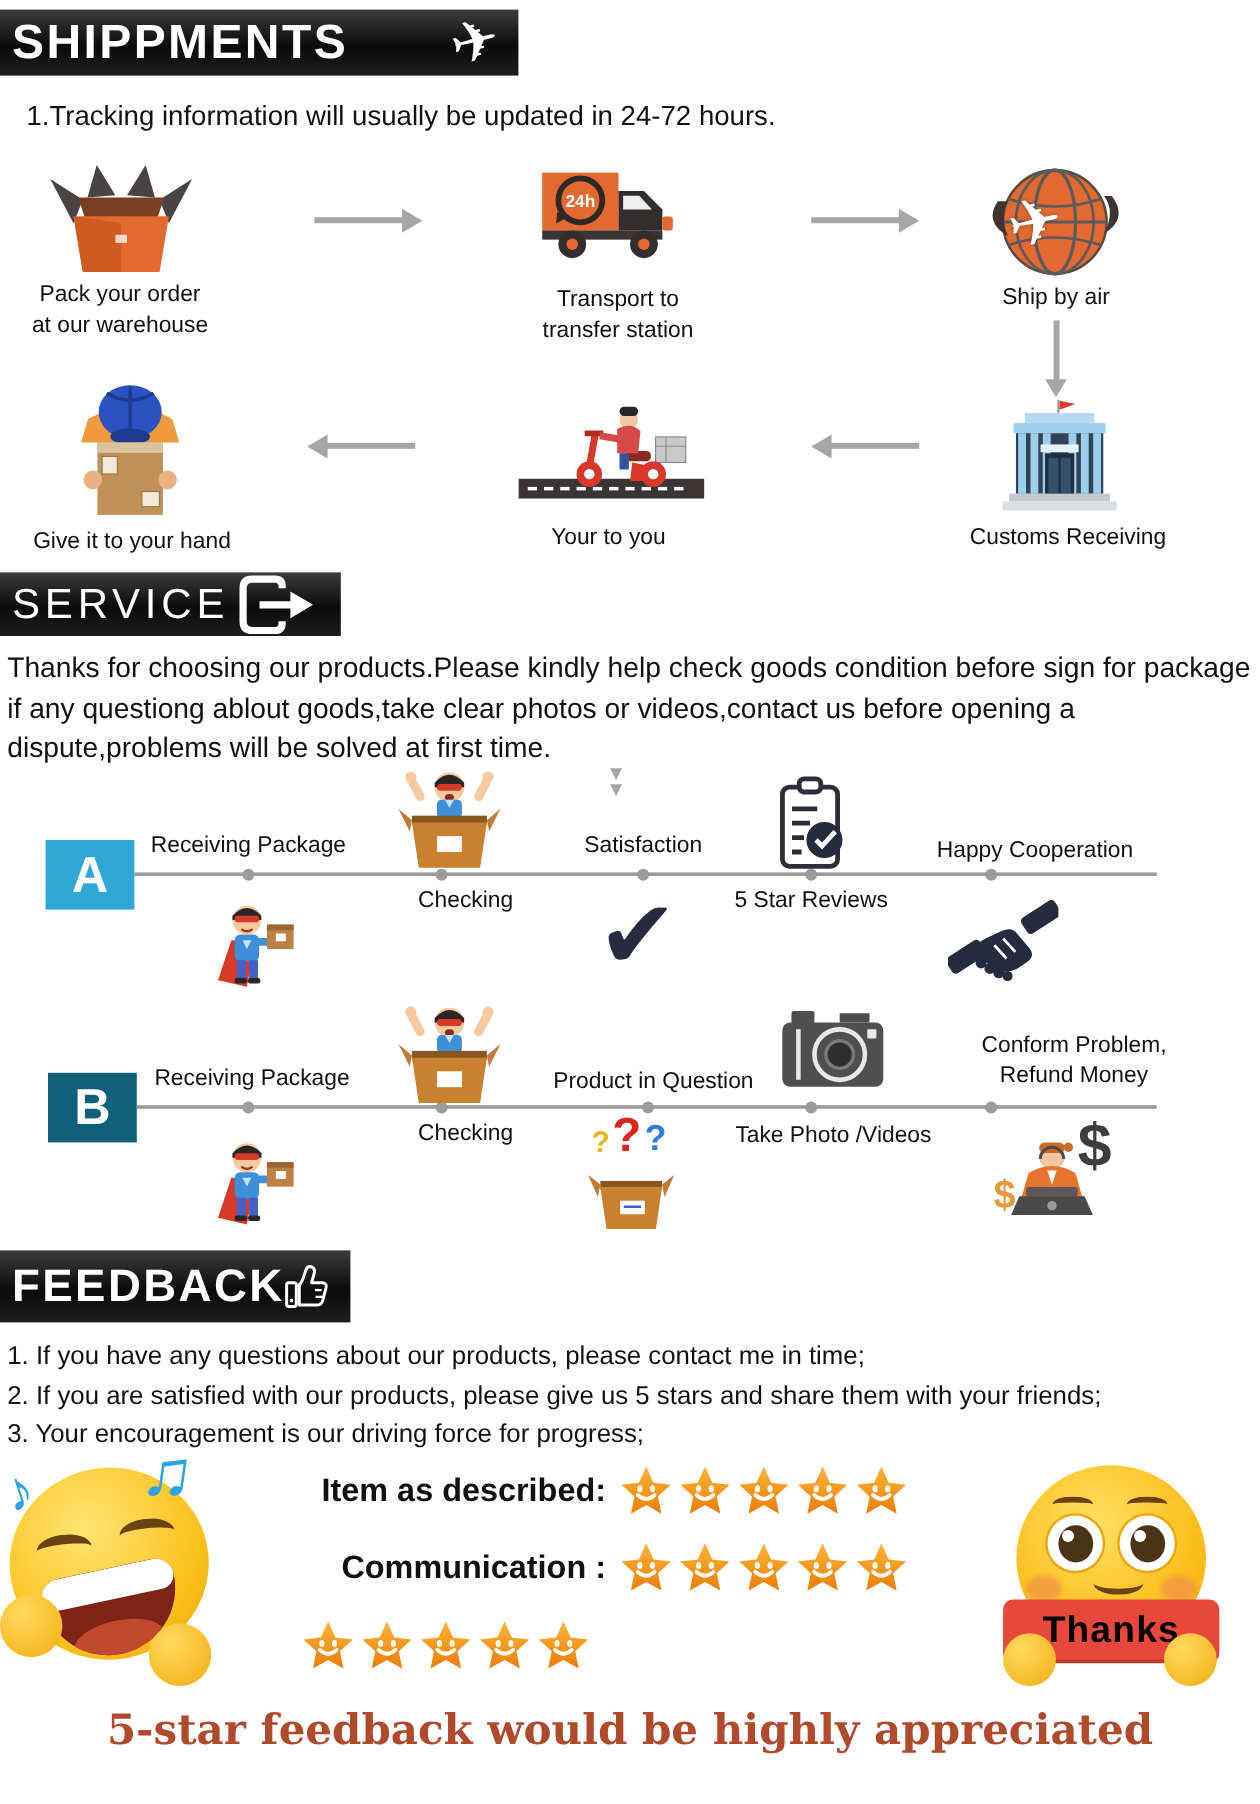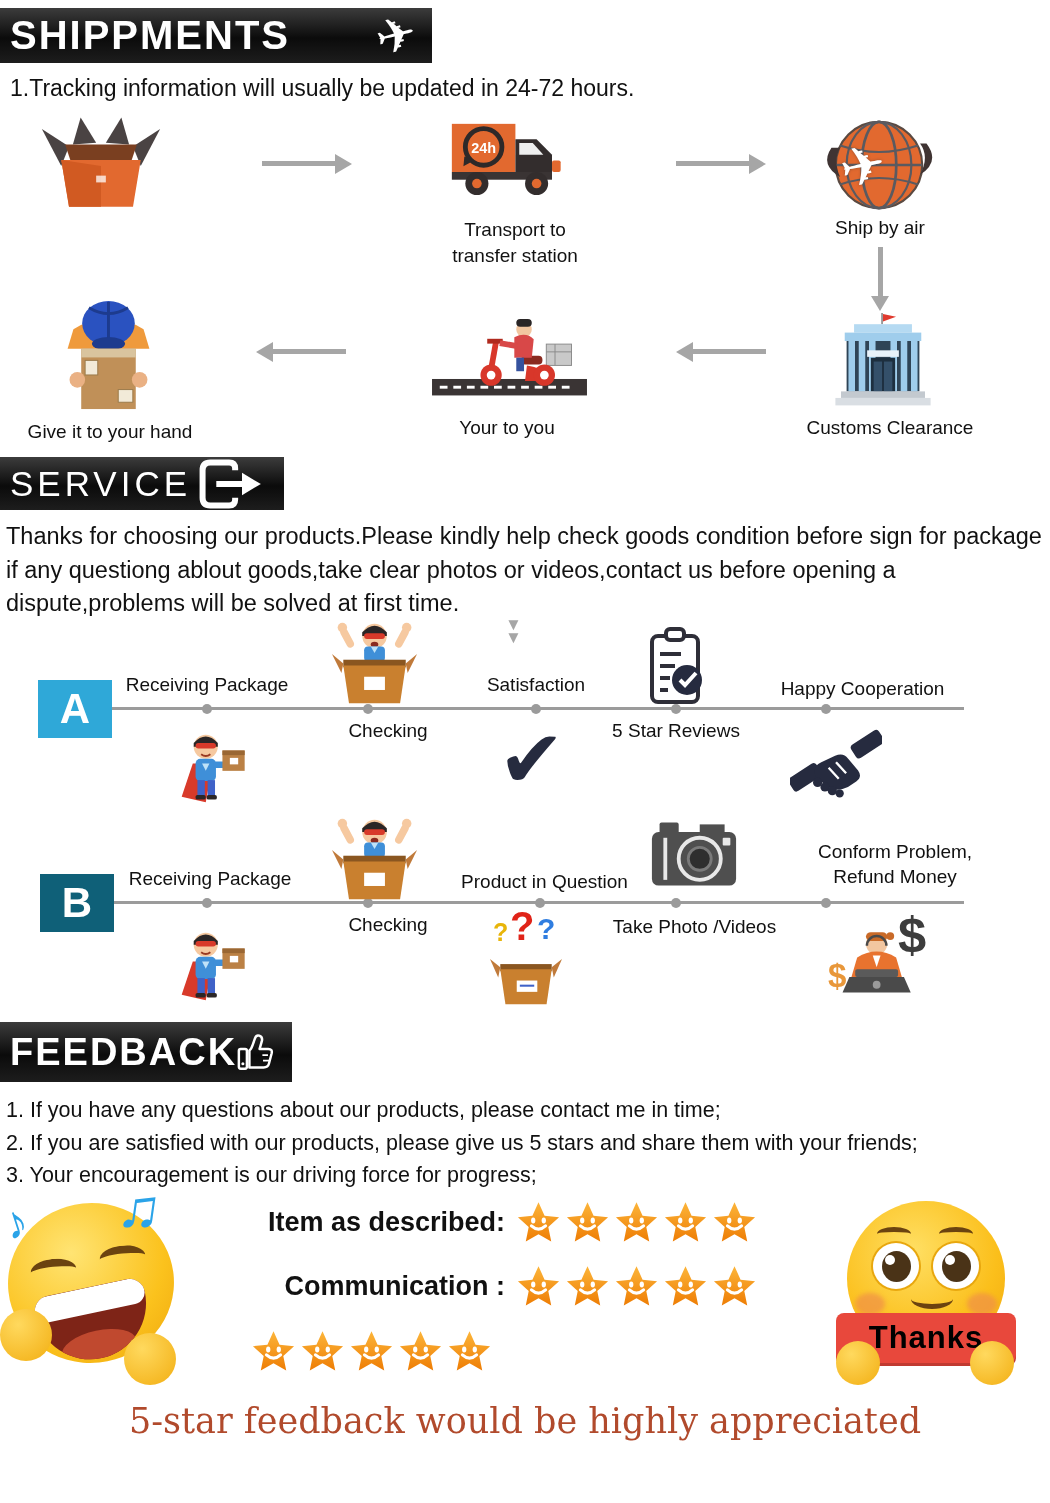--- a/index.html
+++ b/index.html
@@ -13,21 +13,21 @@
   .b1 .btxt { font-size:40px; font-weight:bold; letter-spacing:2px; }
   .plane-glyph { margin-left:auto; font-size:48px; transform:rotate(-14deg); line-height:1; }
   .b2 { width:284px; height:53px; margin-top:6px; padding:0 18px 0 10px; }
   .b2 .btxt { font-size:35px; font-weight:normal; letter-spacing:4px; }
   .b2 svg { margin-left:auto; }
   .b3 { width:292px; height:60px; margin-top:8px; padding:0 14px 0 10px; }
   .b3 .btxt { font-size:38px; font-weight:bold; letter-spacing:2px; }
   .b3 svg { margin-left:auto; }
 
   .notes { font-size:23px; margin:10px 4px 0 4px; line-height:1.32; }
-  .notes p { margin:6px; }
+  .notes p { margin:18px; }
   .service-text { font-size:23.5px; margin:10px 8px 0 6px; line-height:1.42; }
 
   
   .ship-flow { position:relative; height:342px; }
   .sf-label { position:absolute; font-size:19px; text-align:center;
               white-space:pre-line; line-height:1.35; }
   .harrow { position:absolute; width:74px; height:5px; background:#a6a6a6; }
   .harrow.right::after { content:""; position:absolute; right:-16px; top:-7.5px;
       border-left:17px solid #a6a6a6; border-top:10px solid transparent; border-bottom:10px solid transparent; }
   .harrow.left::after { content:""; position:absolute; left:-16px; top:-7.5px;
@@ -56,21 +56,21 @@
   .qm1 { font-size:25px; color:#e8b50a; } .qm2 { font-size:40px; color:#e02318; } .qm3 { font-size:30px; color:#2f7de0; }
 
   
   .fb-list { font-size:21.5px; margin:12px 6px 0 6px; line-height:1.5; }
   .fb-list p { margin:0; }
   .ratings { position:relative; height:202px; }
   .rrow { position:absolute; display:flex; align-items:center; }
   .rlabel { font-size:27px; font-weight:bold; width:255px; text-align:right; margin-right:10px; }
   .stars { display:flex; gap:2px; }
   .stars svg { width:47px; height:47px; }
-  .footer-red { font-family:"DejaVu Serif", serif; font-weight:normal; font-size:35px;
+  .footer-red { font-family:"DejaVu Serif", serif; font-weight:bold; font-size:35px;
                 color:#b14a2c; text-align:center; margin-top:8px; }
 
   
   .emoji-music { position:absolute; left:6px; top:0; width:180px; height:200px; }
   .em-face { position:absolute; left:2px; top:12px; width:166px; height:160px; border-radius:50%;
              background:radial-gradient(circle at 40% 30%, #ffe473, #fbc21d 62%, #eea50c); transform:rotate(-6deg); }
   .em-eye { position:absolute; width:46px; height:24px; border-top:8px solid #6b4310; border-radius:50%; }
   .em-mouth { position:absolute; left:26px; top:84px; width:112px; height:72px; background:#7e2417;
               border-radius:16px 16px 58px 58px; transform:rotate(-6deg); overflow:hidden; }
   .em-teeth { position:absolute; left:0; top:0; width:100%; height:26px; background:#fff; border-radius:8px 8px 12px 12px; }
@@ -123,20 +123,22 @@
   <svg class="icon-abs" style="left:38px;top:6px" width="126" height="98" viewBox="0 0 130 100">
     <polygon points="32,32 4,14 24,52" fill="#4a4343"></polygon>
     <polygon points="36,30 44,2 60,28" fill="#4a4343"></polygon>
     <polygon points="70,28 86,2 94,30" fill="#4a4343"></polygon>
     <polygon points="98,32 126,14 106,52" fill="#4a4343"></polygon>
     <polygon points="28,30 102,30 96,48 34,48" fill="#7a3f20"></polygon>
     <polygon points="24,46 106,46 98,94 32,94" fill="#e2692f"></polygon>
     <polygon points="24,46 65,52 65,94 32,94" fill="#d15a22"></polygon>
     <rect x="60" y="62" width="10" height="7" fill="#fff" opacity=".75"></rect>
   </svg>
+  <div class="sf-label" style="left:0;top:104px;width:200px">Pack your order
+at our warehouse</div>
 
   <div class="harrow right" style="left:262px;top:52px"></div>
 
   <svg class="icon-abs" style="left:448px;top:8px" width="130" height="84" viewBox="0 0 135 85">
     <rect x="4" y="6" width="66" height="50" fill="#e2692f"></rect>
     <circle cx="37" cy="30" r="19" fill="#e2692f" stroke="#2e2929" stroke-width="5"></circle>
     <polygon points="17,40 27,44 16,50" fill="#2e2929"></polygon>
     <text x="37" y="36" font-size="15" font-weight="bold" fill="#fff" text-anchor="middle">24h</text>
     <path d="M70,22 h22 l16,16 v18 h-38 z" fill="#332d2d"></path>
     <polygon points="74,26 88,26 99,38 74,38" fill="#efefef"></polygon>
@@ -179,21 +181,21 @@
       <rect x="73" y="30" width="7" height="54" fill="#9fcdec"></rect>
     <rect x="84" y="30" width="7" height="54" fill="#9fcdec"></rect>
       <rect x="95" y="30" width="7" height="54" fill="#9fcdec"></rect>
     <rect x="48" y="40" width="34" height="7" fill="#e8f2fa"></rect>
     <rect x="52" y="48" width="26" height="36" fill="#1d2f3f"></rect>
     <rect x="55" y="52" width="9" height="32" fill="#34506a"></rect>
       <rect x="66" y="52" width="9" height="32" fill="#34506a"></rect>
     <rect x="20" y="84" width="90" height="7" fill="#c3c9cf"></rect>
     <rect x="14" y="91" width="102" height="8" fill="#d9dee3"></rect>
   </svg>
-  <div class="sf-label" style="left:800px;top:306px;width:180px">Customs Clearance</div>
+  <div class="sf-label" style="left:800px;top:306px;width:180px">Customs Receiving</div>
 
   <div class="harrow left" style="left:692px;top:240px"></div>
 
   <svg class="icon-abs" style="left:432px;top:208px" width="155" height="92" viewBox="0 0 160 95">
     <rect x="0" y="64" width="160" height="17" fill="#3a3434"></rect>
     <rect x="8" y="71" width="8" height="3" fill="#fff"></rect>
       <rect x="22" y="71" width="8" height="3" fill="#fff"></rect>
     <rect x="36" y="71" width="8" height="3" fill="#fff"></rect>
       <rect x="50" y="71" width="8" height="3" fill="#fff"></rect>
     <rect x="64" y="71" width="8" height="3" fill="#fff"></rect>

